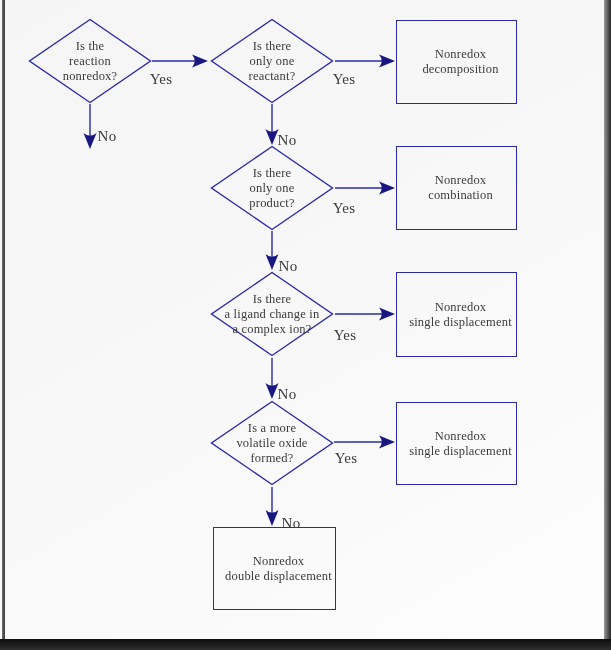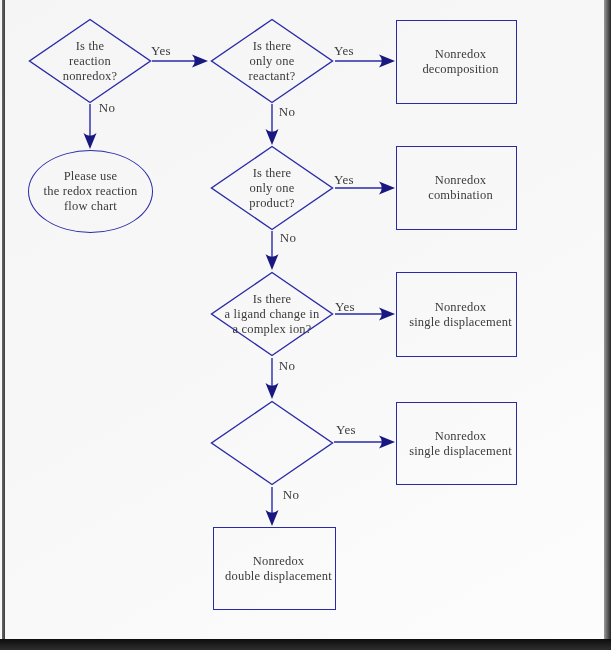--- a/index.html
+++ b/index.html
@@ -25,21 +25,21 @@
   .ellipse-node { border:1.4px solid var(--line,#2a2aa8); border-radius:50%; }
 
   
   .edges { position:absolute; left:0; top:0; pointer-events:none; }
   .edge-line { stroke:var(--line,#2a2aa8); stroke-width:1.4; }
   .edge-head { fill:var(--arrowhead,#181880); }
 
   
   .edge-label {
     position:absolute; transform:translate(-50%,-50%);
-    font-size:13px; color:var(--text,#3b3b3b); letter-spacing:.3px; white-space:nowrap;
+    font-size:15px; color:var(--text,#3b3b3b); letter-spacing:.3px; white-space:nowrap;margin-top:28px;
   }
 </style>
 </head>
 <body>
 
 <div class="screen">
 
   <svg class="edges" width="611" height="650" viewBox="0 0 611 650">
     <g>
       <line class="edge-line" x1="152" y1="61" x2="196" y2="61"></line>
@@ -116,27 +116,25 @@
     </svg>
     <div class="node-text">Is there
 a ligand change in
 a complex ion?</div>
   </div>
 
   <div class="node" style="left:210px; top:400px; width:124px; height:86px">
     <svg class="shape diamond" width="124" height="86" viewBox="0 0 124 86">
       <polygon points="62,1.5 122.5,43 62,84.5 1.5,43"></polygon>
     </svg>
+    <div class="node-text">Is a more
+volatile oxide
+formed?</div>
   </div>
 
-  <div class="node ellipse-node" style="left:28px; top:150px; width:125px; height:83px">
-    <div class="node-text">Please use
-the redox reaction
-flow chart</div>
-  </div>
 
   <div class="node rect-node" style="left:396px; top:20px; width:121px; height:84px">
     <div class="node-text">Nonredox
 decomposition</div>
   </div>
 
   <div class="node rect-node" style="left:396px; top:146px; width:121px; height:84px">
     <div class="node-text">Nonredox
 combination</div>
   </div>

